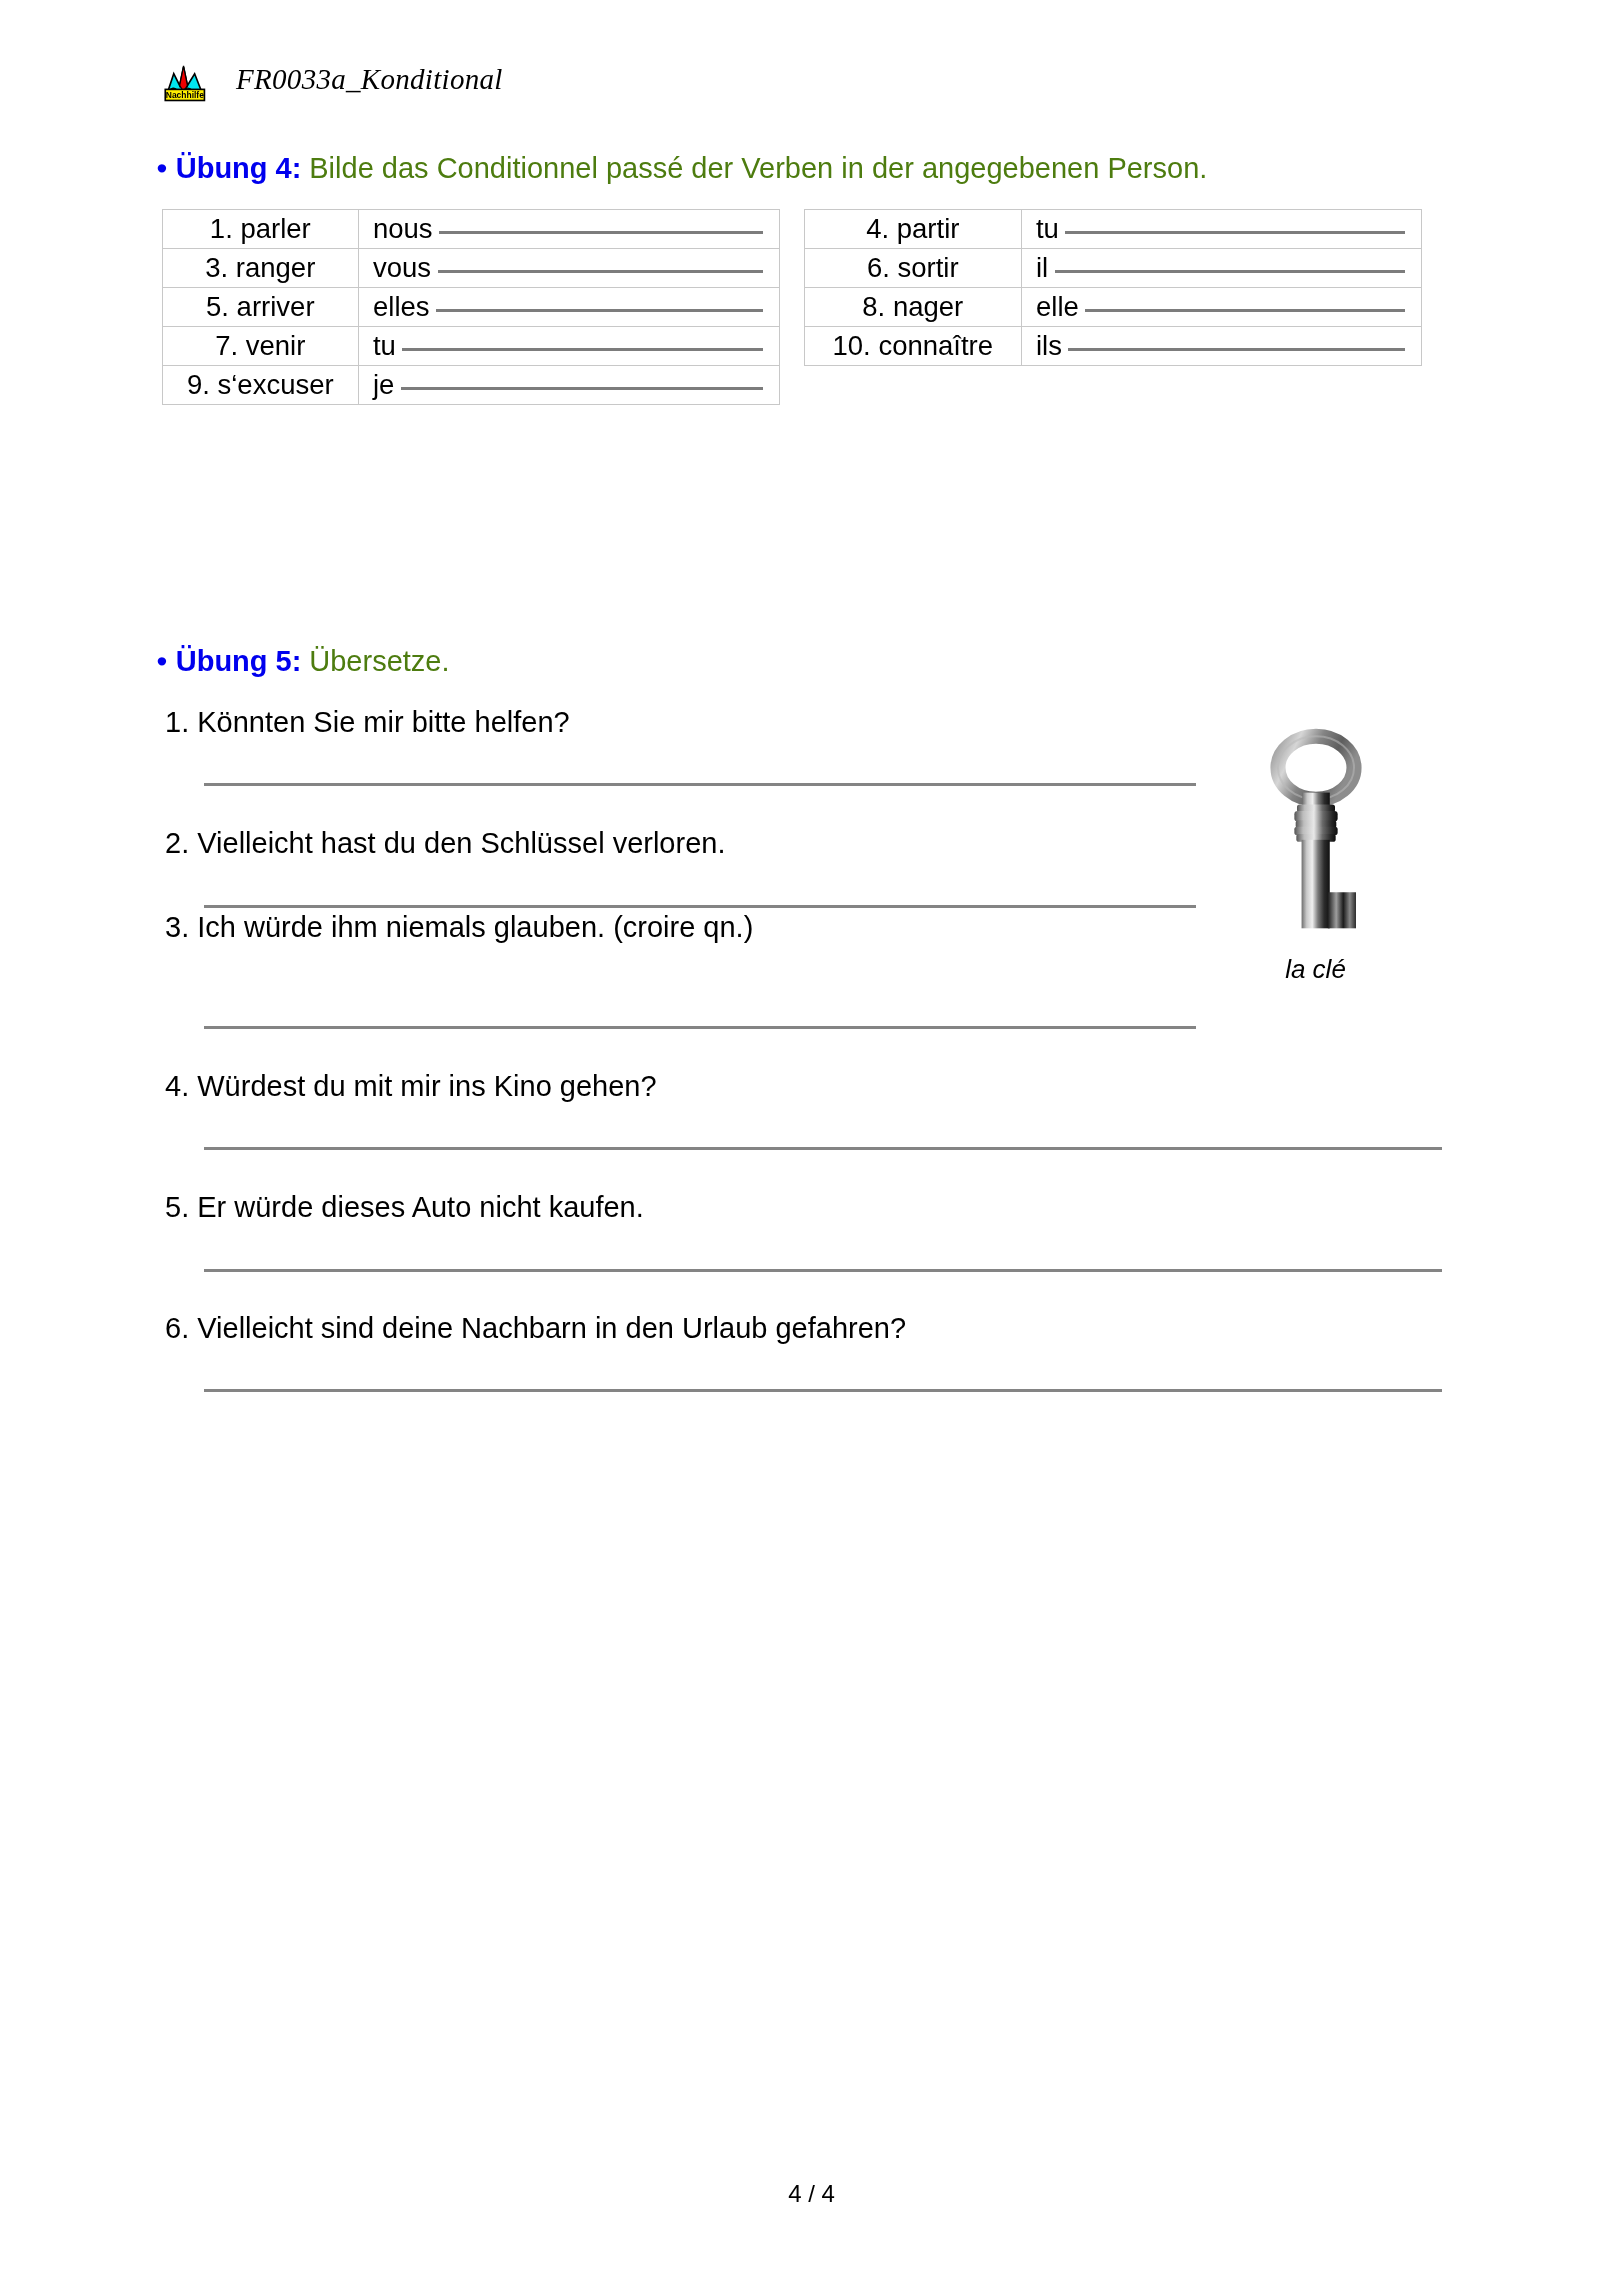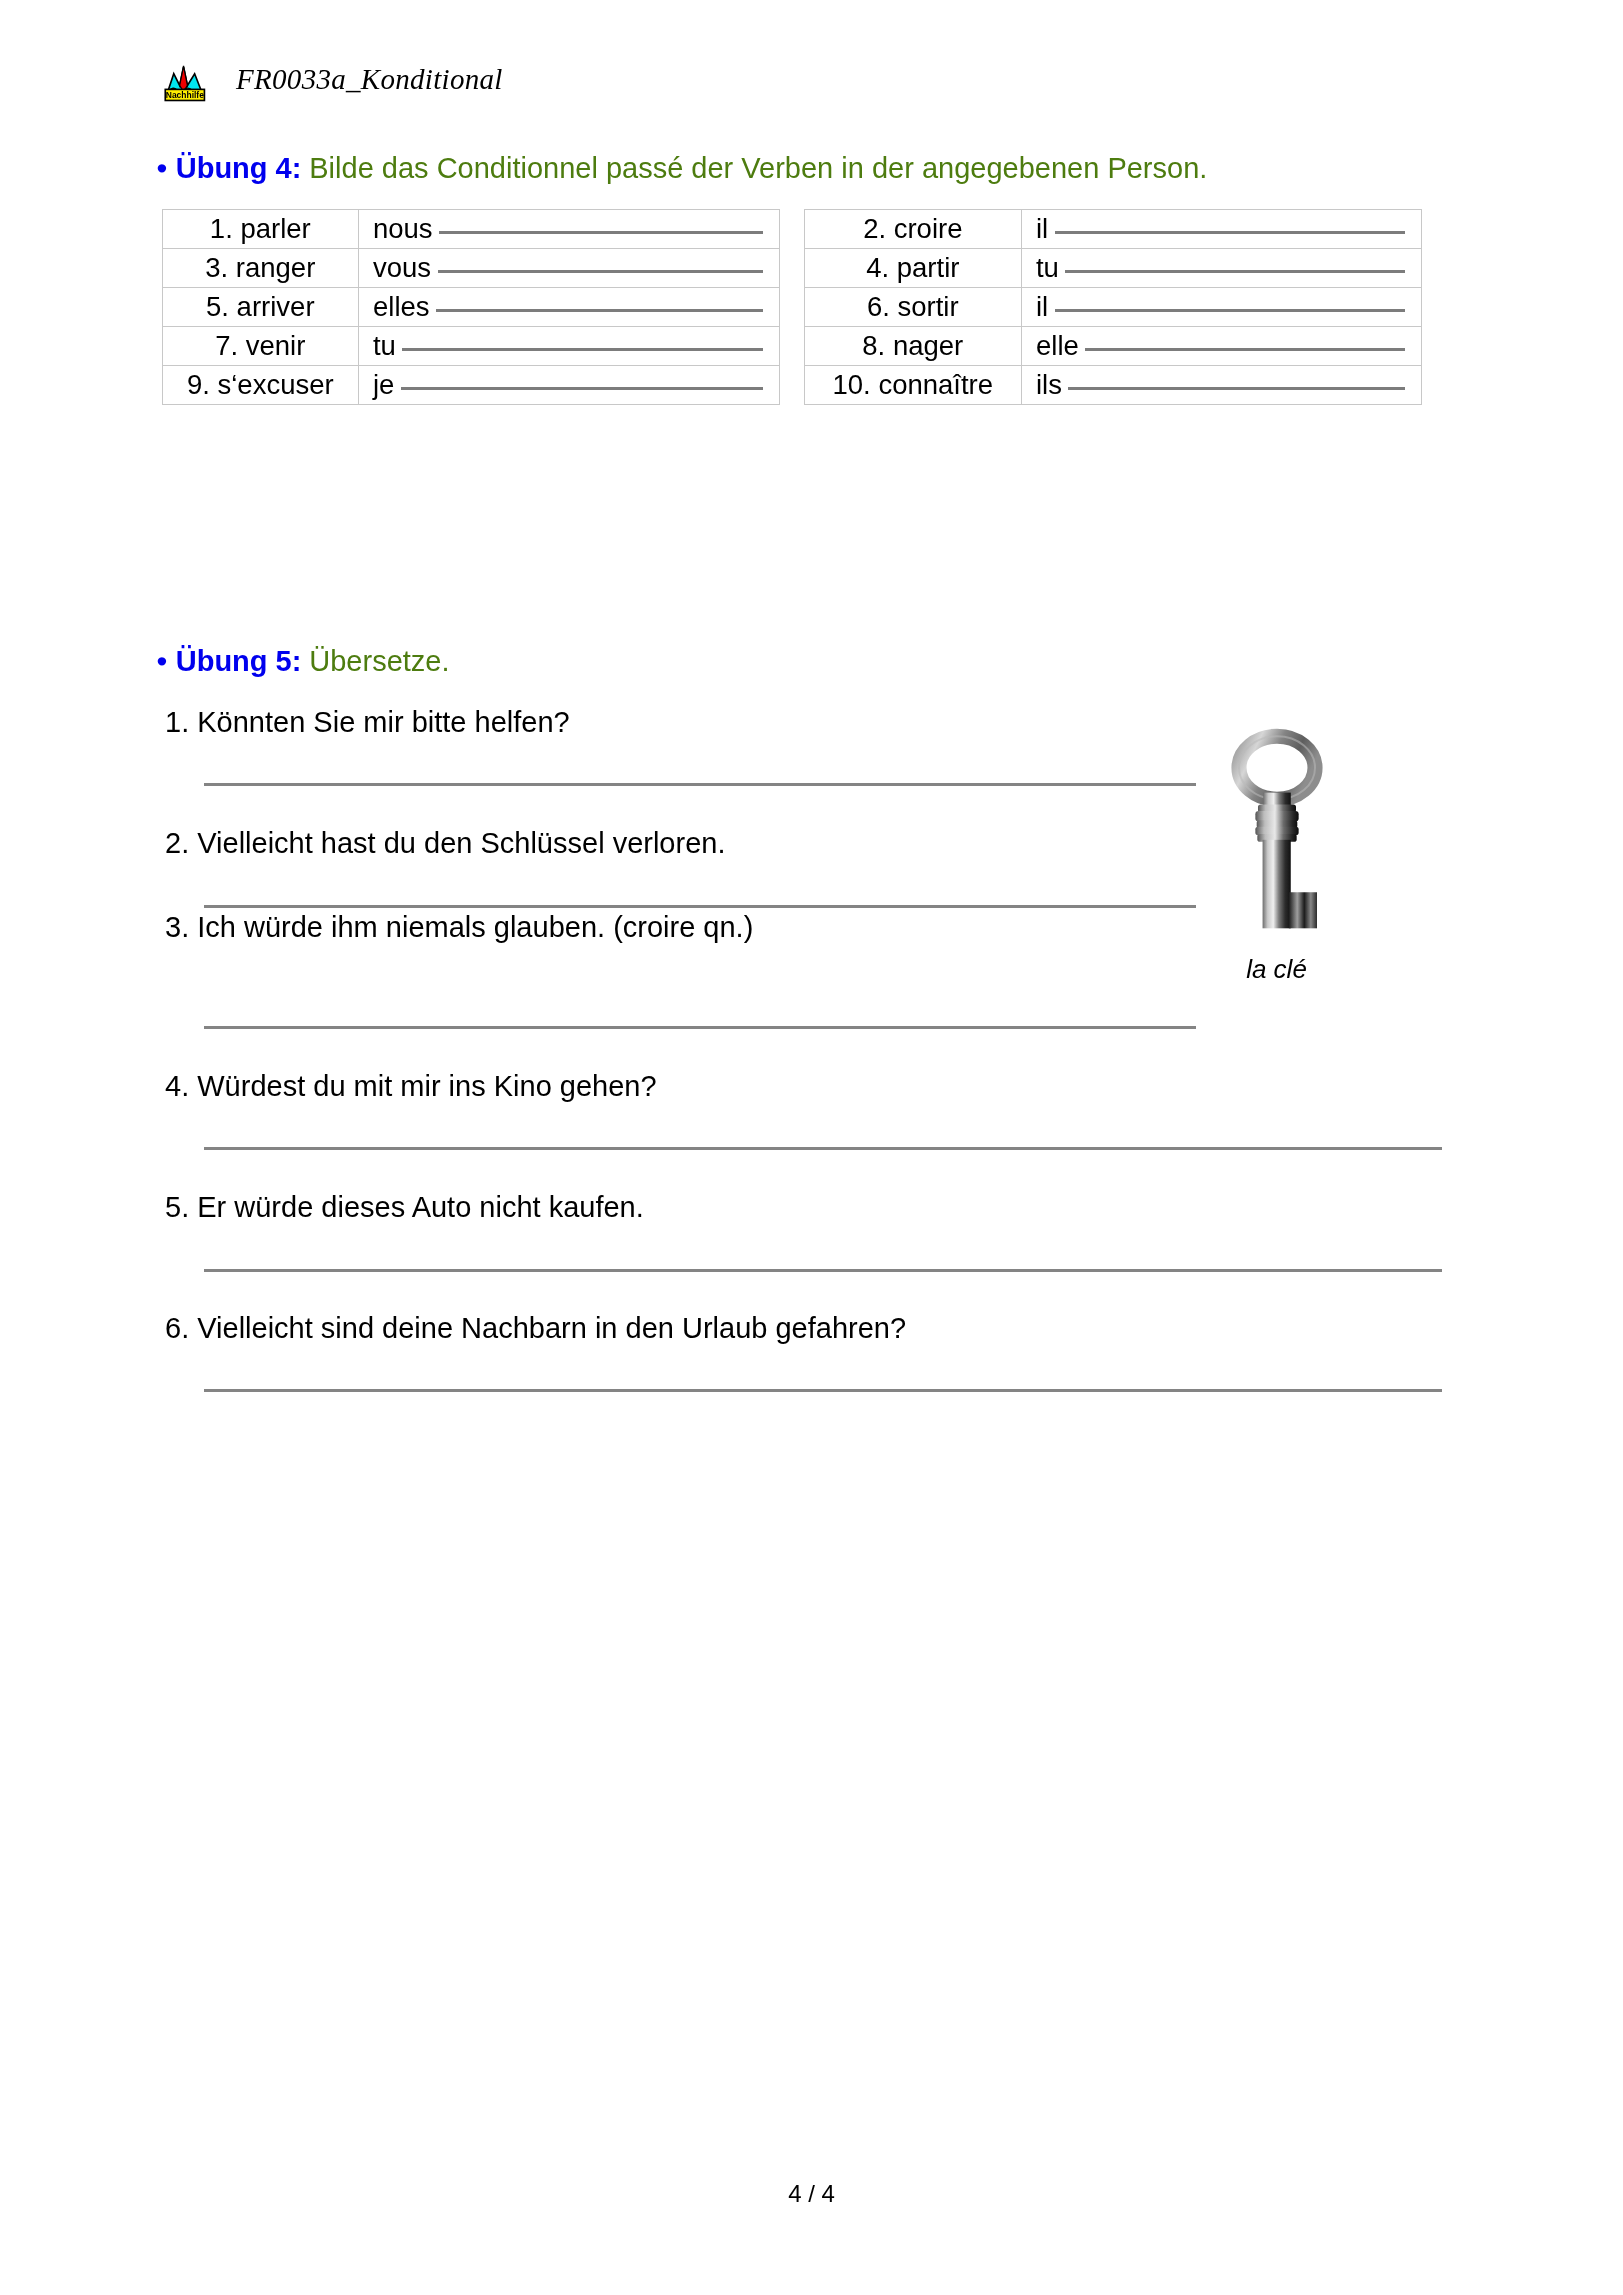--- a/index.html
+++ b/index.html
@@ -137,21 +137,21 @@
   #trans-4      { top: 1070px; }
   #trans-line-4 { top: 1147px; }
   #trans-5      { top: 1191px; }
   #trans-line-5 { top: 1269px; }
   #trans-6      { top: 1312px; }
   #trans-line-6 { top: 1389px; }
 
   
   .key-figure {
     position: absolute;
-    left: 1198px;
+    left: 1237px;
     top: 727px;
     width: 157px;
     text-align: center;
   }
   .key-figure svg { display: block; margin: 0 auto; }
   .key-caption {
     font-size: 26px;
     font-style: italic;
     margin-top: 3.9px;
   }
@@ -233,29 +233,20 @@
           <span class="pronoun">je</span>
           <span class="fill-line"></span>
         </div>
       </td>
     </tr>
   </tbody>
 </table>
 
 <table class="conj-table" id="conj-table-right">
   <tbody>
-    <tr>
-      <td class="cell-verb">2. croire</td>
-      <td class="cell-answer">
-        <div class="answer-wrap">
-          <span class="pronoun">il</span>
-          <span class="fill-line"></span>
-        </div>
-      </td>
-    </tr>
     <tr>
       <td class="cell-verb">4. partir</td>
       <td class="cell-answer">
         <div class="answer-wrap">
           <span class="pronoun">tu</span>
           <span class="fill-line"></span>
         </div>
       </td>
     </tr>
     <tr>

